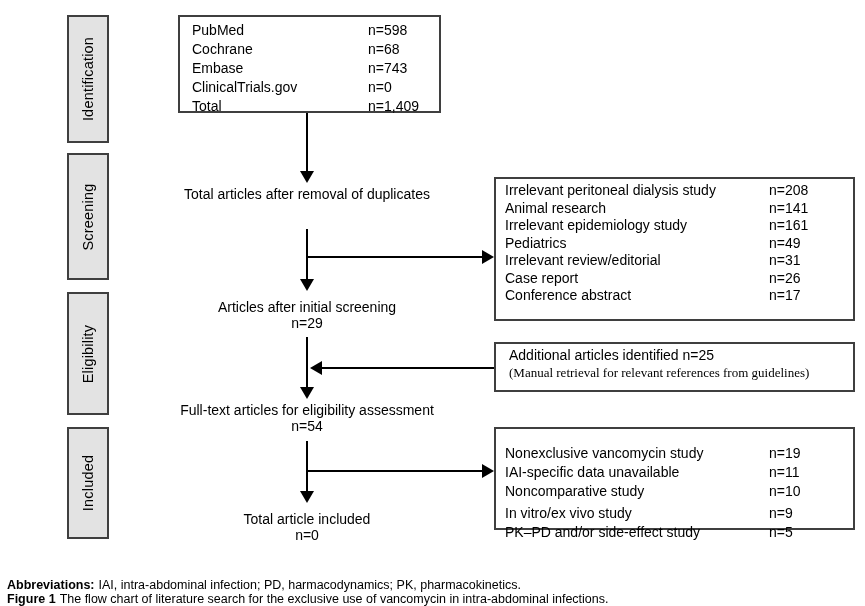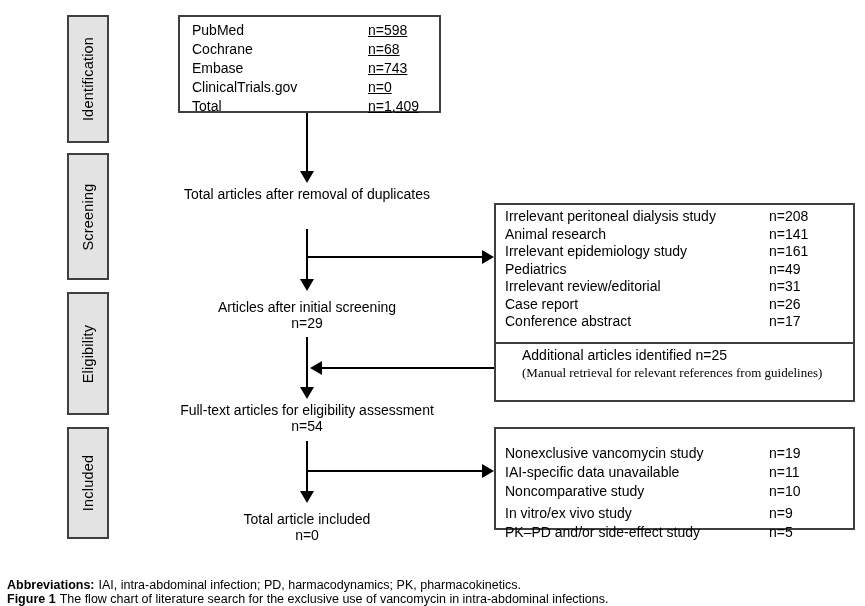--- a/index.html
+++ b/index.html
@@ -11,29 +11,29 @@
          border:2px solid #3f3f3f;box-sizing:border-box;
          display:flex;align-items:center;justify-content:center;}
   .vtext{transform:rotate(-90deg);white-space:nowrap;font-size:14.5px;letter-spacing:.2px;}
 
   
   .box{position:absolute;border:2px solid #3f3f3f;box-sizing:border-box;background:#fff;}
 
   .sources{left:178px;top:15px;width:263px;height:98px;padding-top:5px;}
   .srow{position:relative;height:19px;font-size:14px;text-align:center;}
   .srow .lbl{position:absolute;left:12px;}
-  .srow .val{position:absolute;left:188px;text-decoration:underline;}
+  .srow .val{position:absolute;left:188px;}
 
-  .boxA{left:494px;top:203px;width:361px;height:144px;padding-top:3px;}
+  .boxA{left:494px;top:177px;width:361px;height:144px;padding-top:3px;}
   .boxA .xrow{height:17.5px;}
   .xrow{position:relative;font-size:14px;}
   .xrow .lbl{position:absolute;left:9px;}
   .xrow .val{position:absolute;left:273px;}
 
-  .boxB{left:494px;top:342px;width:361px;height:60px;padding:2px 0 0 26px;}
+  .boxB{left:494px;top:342px;width:361px;height:50px;padding:2px 0 0 13px;}
   .boxB .t1{font-size:14px;line-height:19px;}
   .boxB .t2{font-size:13px;line-height:15px;font-family:Liberation Serif, serif;}
 
   .boxC{left:494px;top:427px;width:361px;height:103px;padding-top:16px;}
   .boxC .xrow{height:19px;}
   .boxC .gap{margin-top:3px;}
 
   
   .flow-node{position:absolute;left:132px;width:350px;text-align:center;
              font-size:14px;line-height:16px;}

